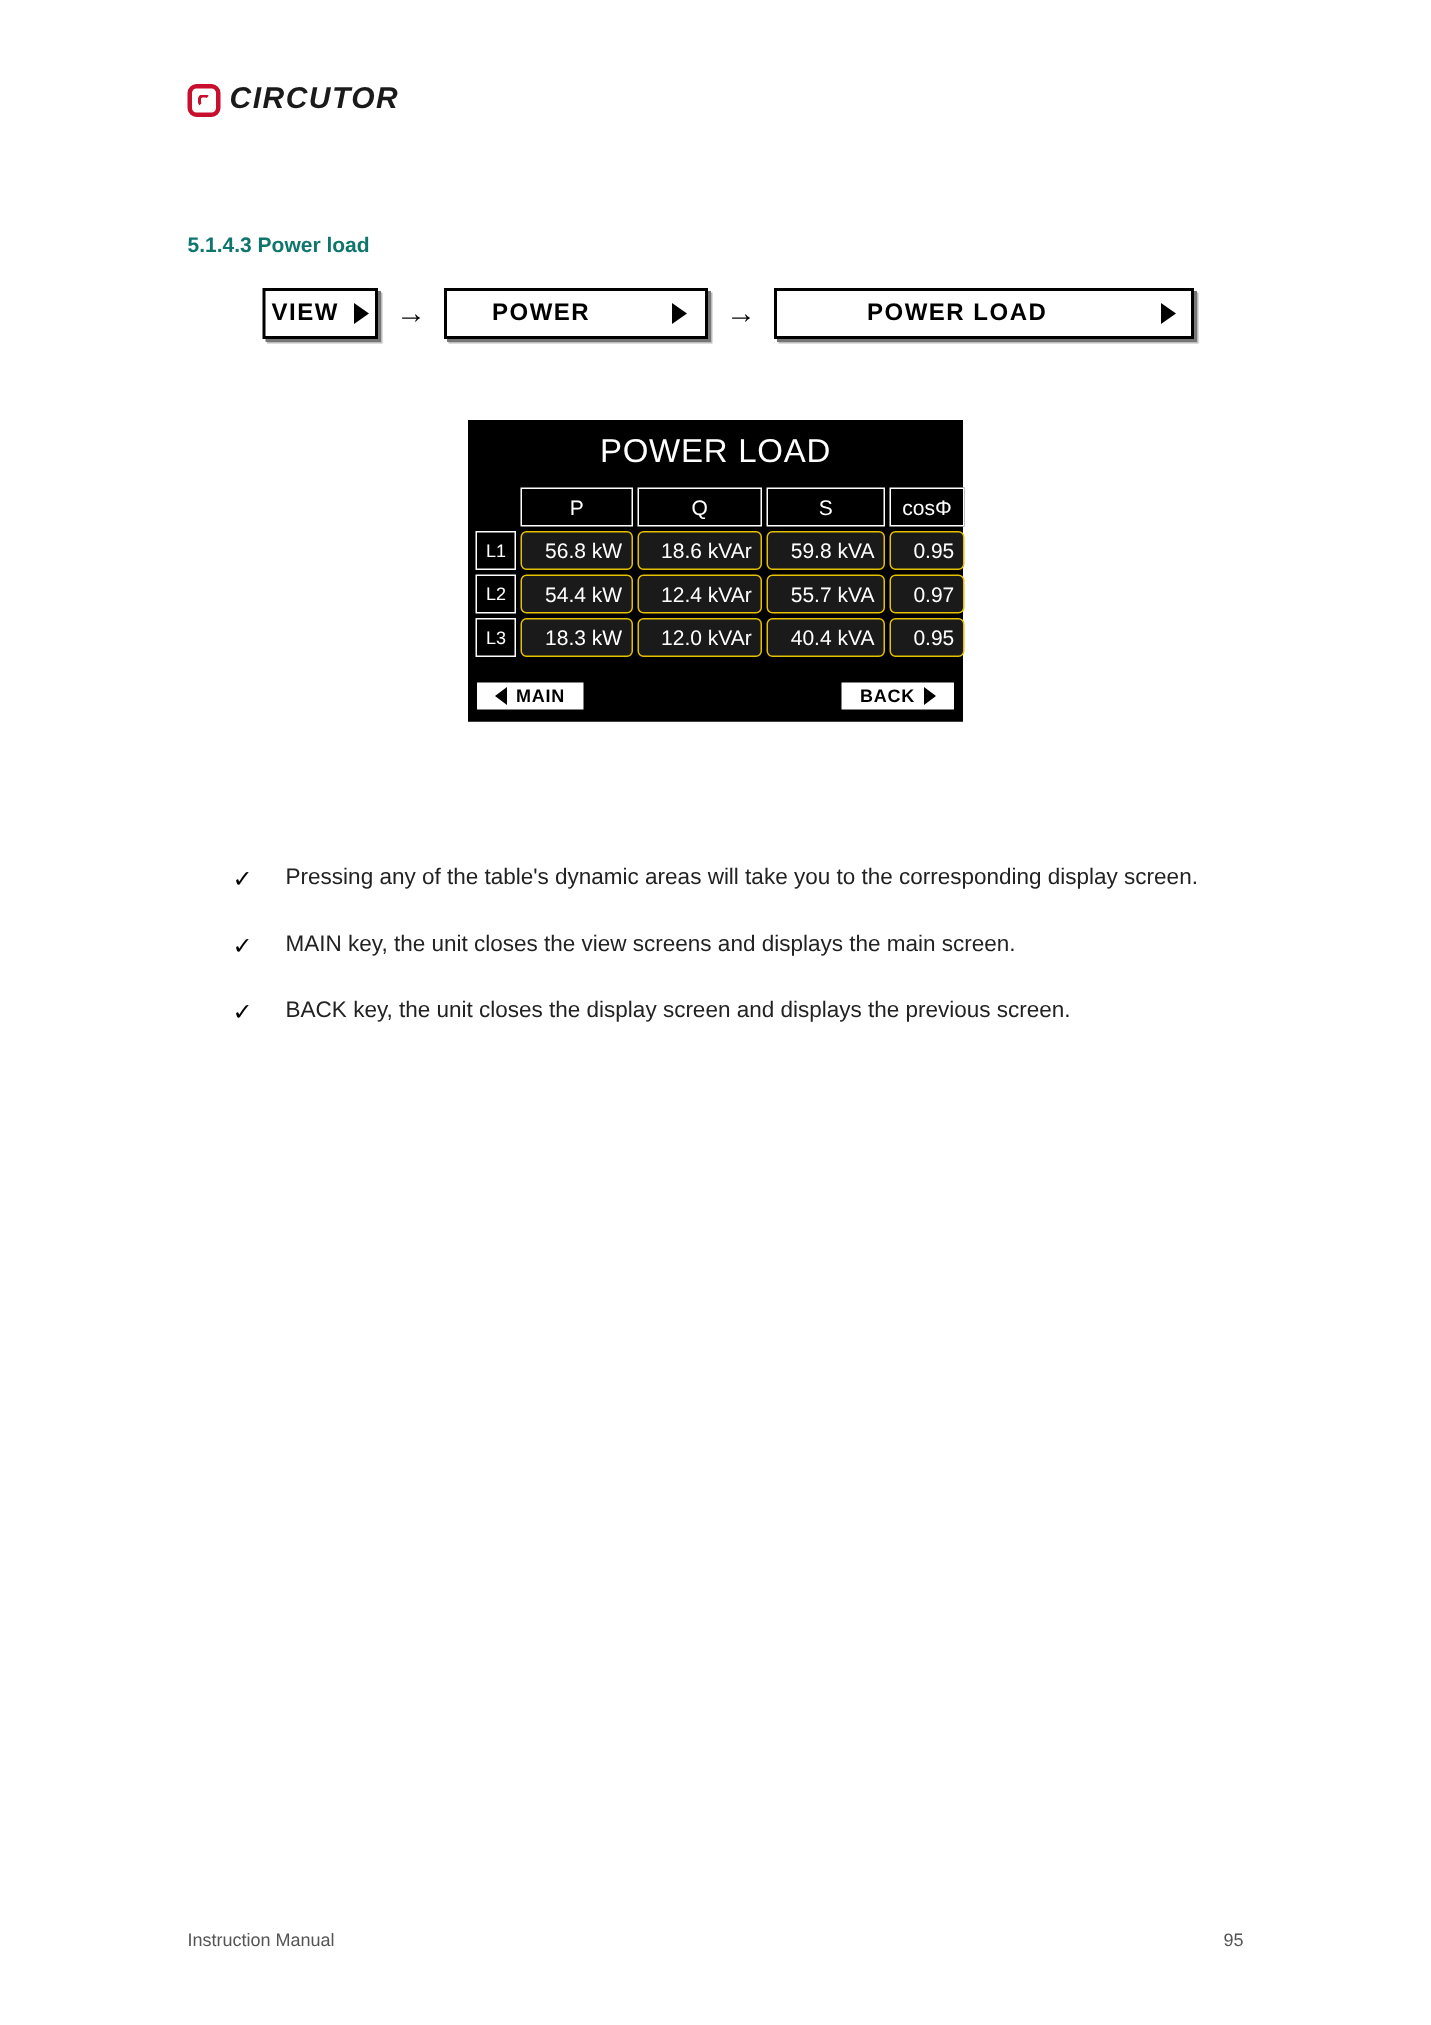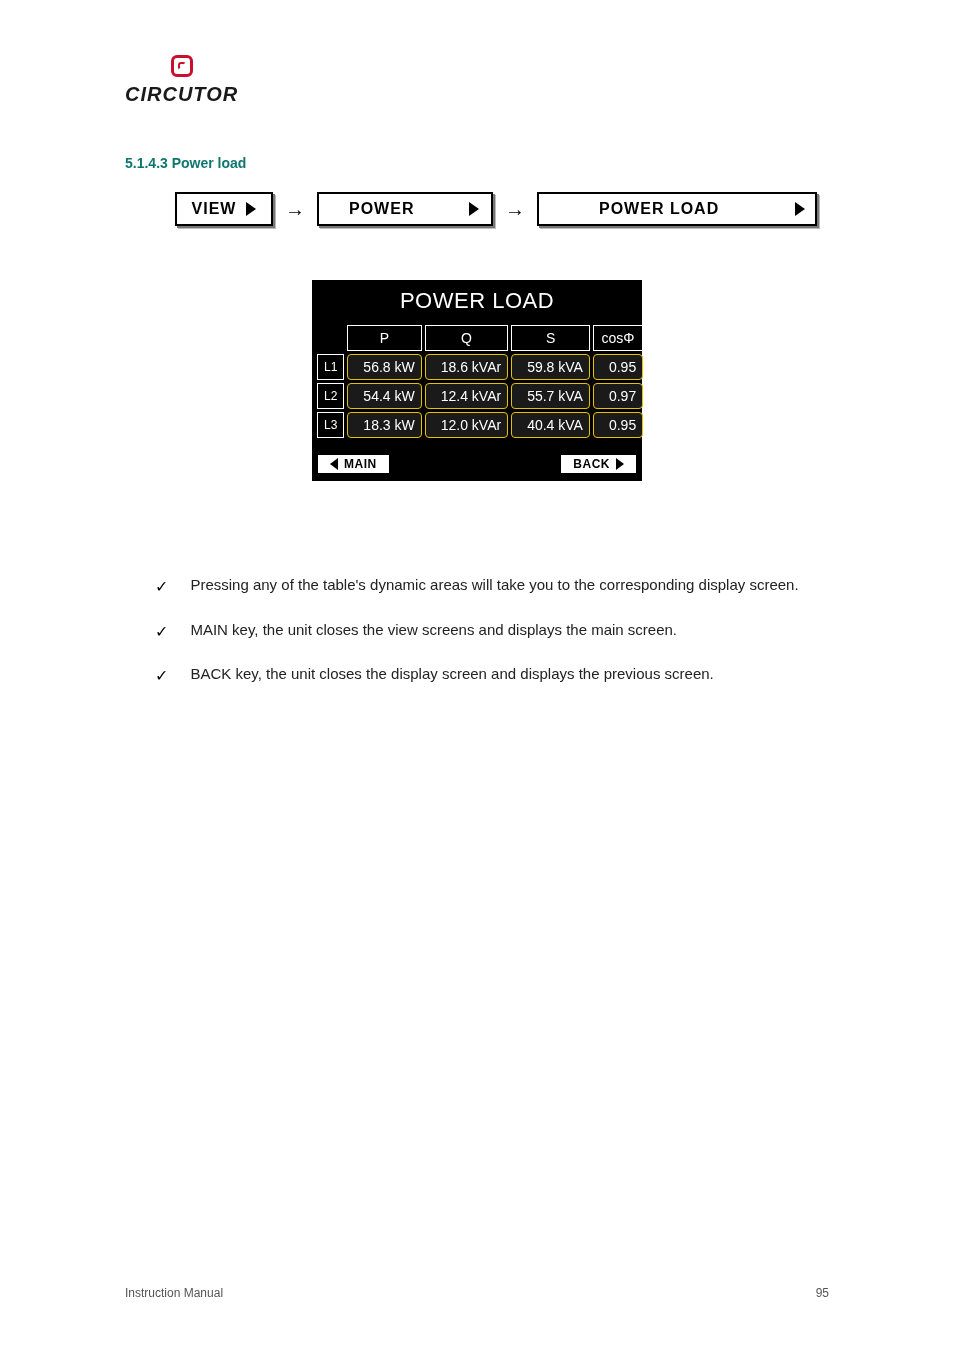--- a/index.html
+++ b/index.html
@@ -12,21 +12,20 @@
     color: #000;
     position: relative;
   }
   
   .logo {
     position: absolute;
     top: 55px; left: 125px;
     display: flex; align-items: center; gap: 6px;
     font-family: "Arial Black", Arial, sans-serif;
     letter-spacing: 1px;
-    flex-direction: column;
   }
   .logo-icon {
     width: 22px; height: 22px; border: 3px solid #c8102e;
     border-radius: 6px; position: relative;
   }
   .logo-icon::after {
     content: "";
     position: absolute; inset: 4px;
     border: 2px solid #c8102e;
     border-radius: 3px;
@@ -62,21 +61,21 @@
     height: 34px;
     display: flex;
     align-items: center;
     justify-content: center;
     font-weight: bold;
     font-size: 16px;
     letter-spacing: 1px;
     padding: 0 10px;
     gap: 10px;
   }
-  .nav-btn.view  { width: 98px; align-items: center; }
+  .nav-btn.view  { width: 77px; align-items: center; }
   .nav-btn.power { width: 176px; justify-content: space-between; padding: 0 12px 0 30px;}
   .nav-btn.load  { width: 280px; justify-content: space-between; padding: 0 10px 0 60px;}
   .tri-right {
     width: 0; height: 0;
     border-top: 7px solid transparent;
     border-bottom: 7px solid transparent;
     border-left: 10px solid #000;
   }
   .arrow-glyph { font-size: 20px; }
   

